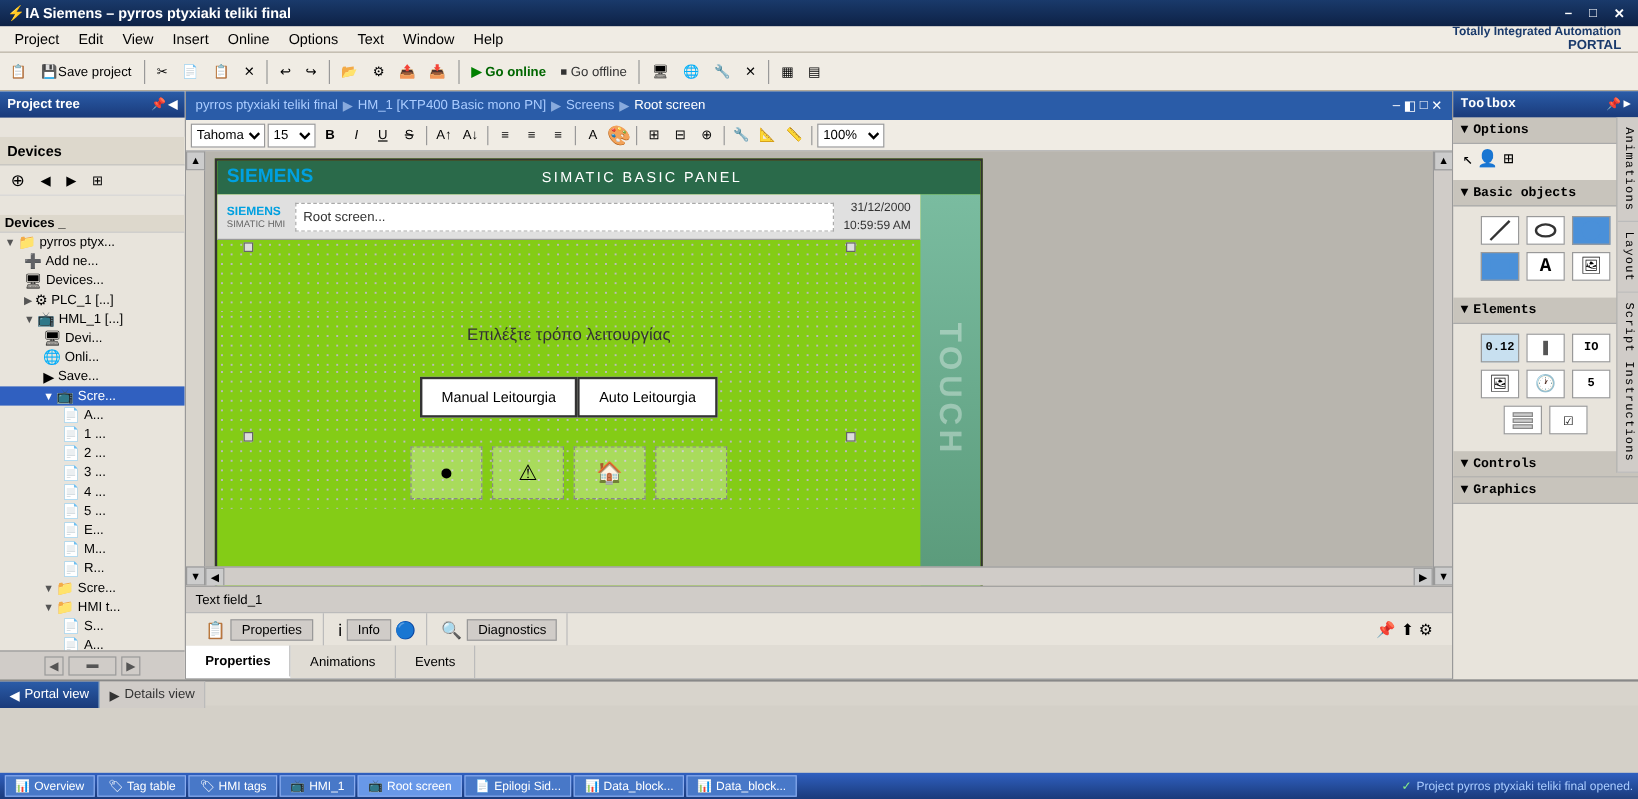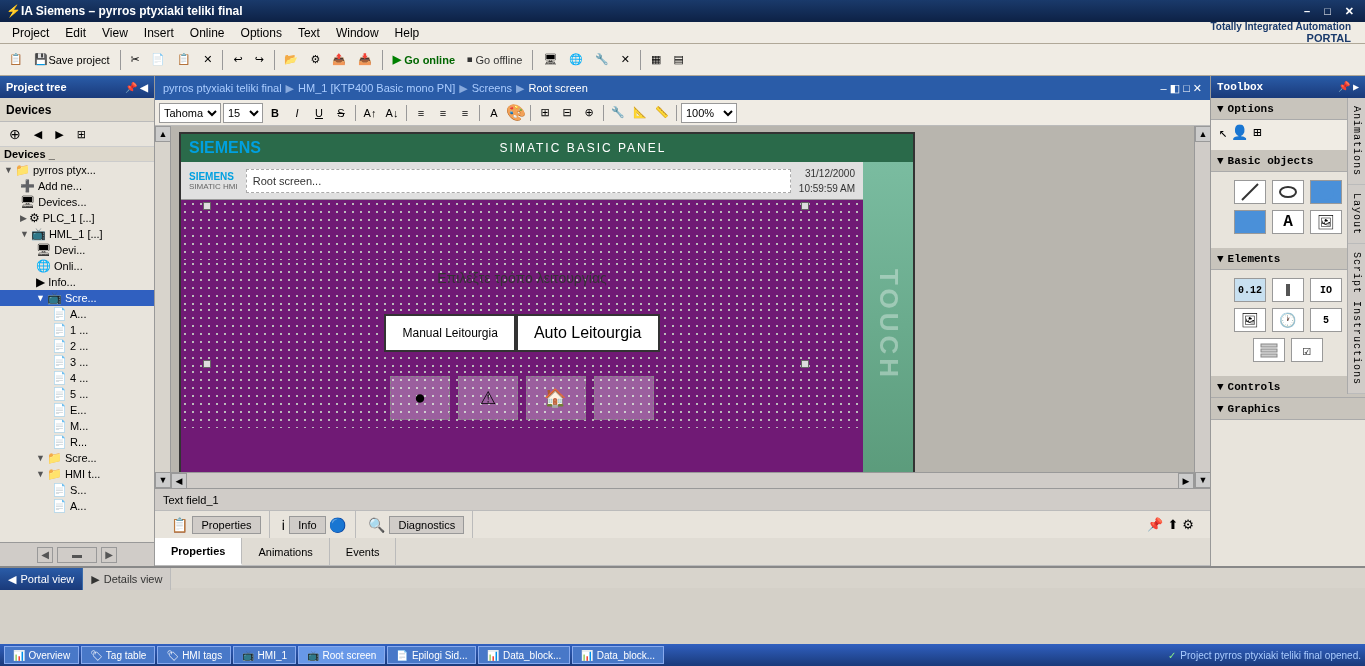--- a/index.html
+++ b/index.html
@@ -64,20 +64,21 @@
     }
 
     
     #left-panel {
       width: 155px;
       background: #e8e4dc;
       border-right: 1px solid #999;
       display: flex;
       flex-direction: column;
       position: relative;
+      gap: 16px;
     }
 
     #project-tree-header {
       background: linear-gradient(to bottom, #2a5ca8, #1a3a7a);
       color: white;
       height: 22px;
       display: flex;
       align-items: center;
       padding: 0 6px;
       font-size: 11px;
@@ -491,21 +492,21 @@
       <div class="tree-item" style="padding-left:36px;">
         <span class="icon">🖥</span>
         <span>Devi...</span>
       </div>
       <div class="tree-item" style="padding-left:36px;">
         <span class="icon">🌐</span>
         <span>Onli...</span>
       </div>
       <div class="tree-item" style="padding-left:36px;">
         <span class="icon">▶</span>
-        <span>Info...</span>
+        <span>Save...</span>
       </div>
       <div class="tree-item" style="padding-left:36px; background:#3060c0; color:white;">
         <span class="tree-arrow" style="color:white;">▼</span>
         <span class="icon">📺</span>
         <span>Scre...</span>
       </div>
       <div class="tree-item" style="padding-left:52px;">
         <span class="icon">📄</span>
         <span>A...</span>
       </div>
@@ -622,21 +623,21 @@
     </div>
 
     <div id="canvas-area" style="flex:1; background:#b8b5ae; position:relative; overflow:hidden;">
 
       <div style="position:absolute;left:0;top:0;width:16px;height:100%;background:#d0ccc8;border-right:1px solid #999;display:flex;flex-direction:column;">
         <span style="width:16px;height:16px;background:#ccc;border:1px solid #999;display:flex;align-items:center;justify-content:center;font-size:9px;cursor:pointer;">▲</span>
         <div style="flex:1;background:#d8d4cc;"></div>
         <span style="width:16px;height:16px;background:#ccc;border:1px solid #999;display:flex;align-items:center;justify-content:center;font-size:9px;cursor:pointer;">▼</span>
       </div>
 
-      <div id="hmi-screen" style="position:absolute;left:24px;top:6px;width:736px;height:430px;background:#701a75;border:2px solid #333;overflow:hidden;">
+      <div id="hmi-screen" style="position:absolute;left:24px;top:6px;width:640px;height:430px;background:#84cc16;border:2px solid #333;overflow:hidden;">
 
         <div style="background:#2a6a4a;height:28px;display:flex;align-items:center;padding:0 8px;">
           <span style="color:#00a0e0;font-size:16px;font-weight:bold;font-family:Arial;">SIEMENS</span>
           <span style="color:white;font-size:12px;text-align:center;flex:1;letter-spacing:2px;">SIMATIC BASIC PANEL</span>
         </div>
 
         <div style="position:absolute;top:28px;right:0;width:50px;height:calc(100% - 28px - 72px);background:linear-gradient(to bottom,#7abca0,#5a9a7a);display:flex;align-items:center;justify-content:center;">
           <span style="color:rgba(255,255,255,0.35);font-size:26px;font-weight:bold;writing-mode:vertical-rl;text-orientation:mixed;letter-spacing:4px;">TOUCH</span>
         </div>
 
@@ -663,21 +664,21 @@
             <div style="position:absolute;bottom:120px;left:22px;width:8px;height:8px;border:1px solid #666;background:#ddd;"></div>
             <div style="position:absolute;bottom:120px;right:54px;width:8px;height:8px;border:1px solid #666;background:#ddd;"></div>
           </div>
 
           <div style="text-align:center;font-size:14px;color:#333;padding:10px 0 20px;background-image:radial-gradient(circle,#bbb 1px,transparent 1px);background-size:8px 8px;">
             <span>Επιλέξτε τρόπο λειτουργίας</span>
           </div>
 
           <div style="display:flex;justify-content:center;padding:8px 0 16px;background-image:radial-gradient(circle,#bbb 1px,transparent 1px);background-size:8px 8px;">
             <button class="hmi-button" style="background:white;border:2px solid #333;padding:8px 16px;font-size:12px;cursor:pointer;font-family:Arial;">Manual Leitourgia</button>
-            <button class="hmi-button" style="background:white;border:2px solid #333;padding:8px 16px;font-size:16px;cursor:pointer;font-family:Arial;">Auto Leitourgia</button>
+            <button class="hmi-button" style="background:white;border:2px solid #333;padding:8px 16px;font-size:12px;cursor:pointer;font-family:Arial;">Auto Leitourgia</button>
           </div>
 
           <div style="display:flex;gap:8px;justify-content:center;padding:8px 0;background-image:radial-gradient(circle,#bbb 1px,transparent 1px);background-size:8px 8px;">
             <div style="width:60px;height:44px;border:1px dashed #888;background:rgba(255,255,255,0.3);display:flex;align-items:center;justify-content:center;font-size:18px;cursor:pointer;">⏺</div>
             <div style="width:60px;height:44px;border:1px dashed #888;background:rgba(255,255,255,0.3);display:flex;align-items:center;justify-content:center;font-size:18px;cursor:pointer;">⚠</div>
             <div style="width:60px;height:44px;border:1px dashed #888;background:rgba(255,255,255,0.3);display:flex;align-items:center;justify-content:center;font-size:18px;cursor:pointer;">🏠</div>
             <div style="width:60px;height:44px;border:1px dashed #888;background:rgba(255,255,255,0.3);display:flex;align-items:center;justify-content:center;font-size:18px;cursor:pointer;"></div>
           </div>
         </div>
 

